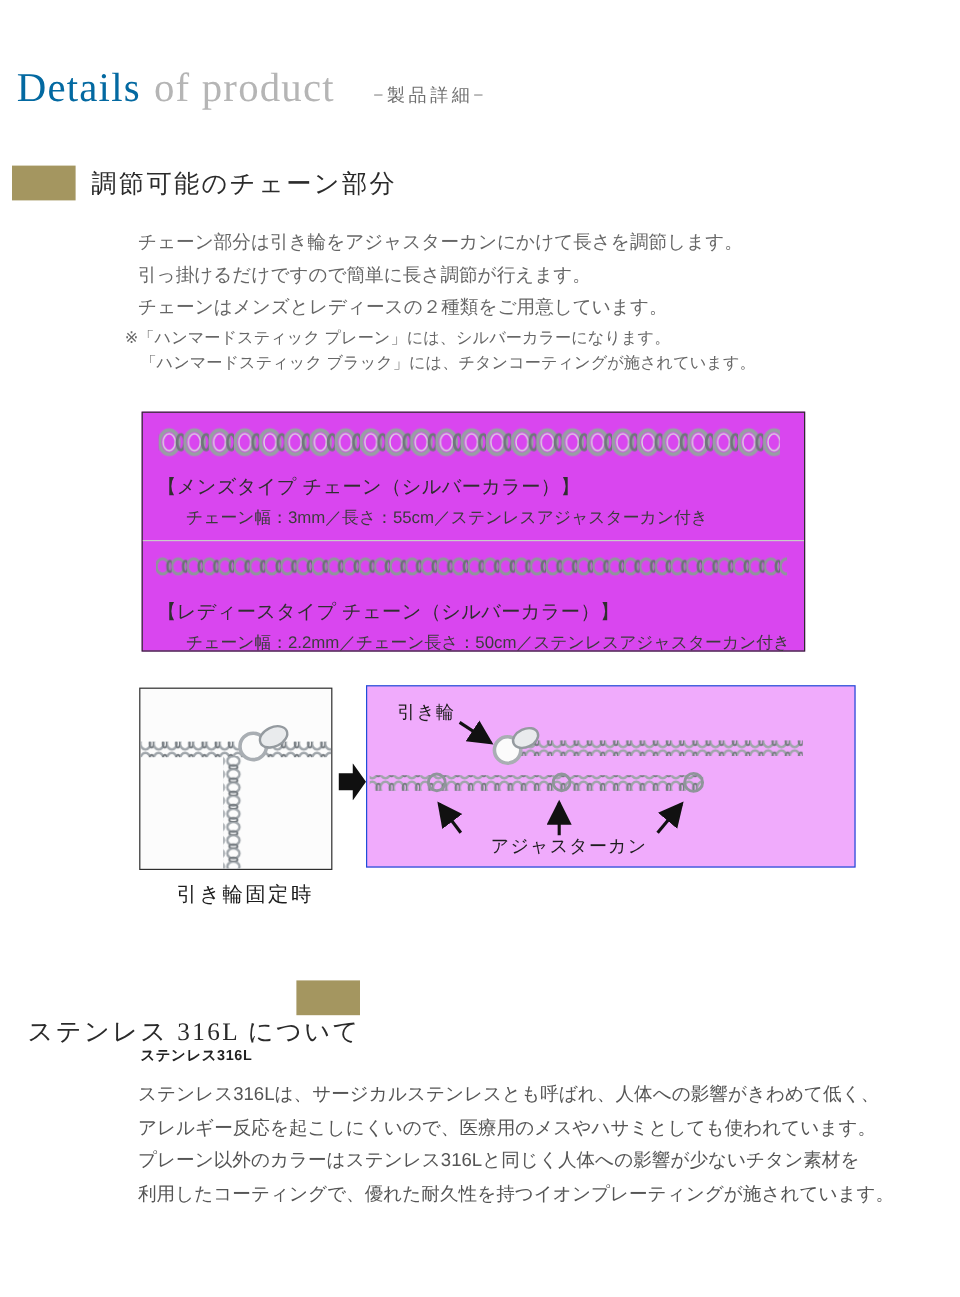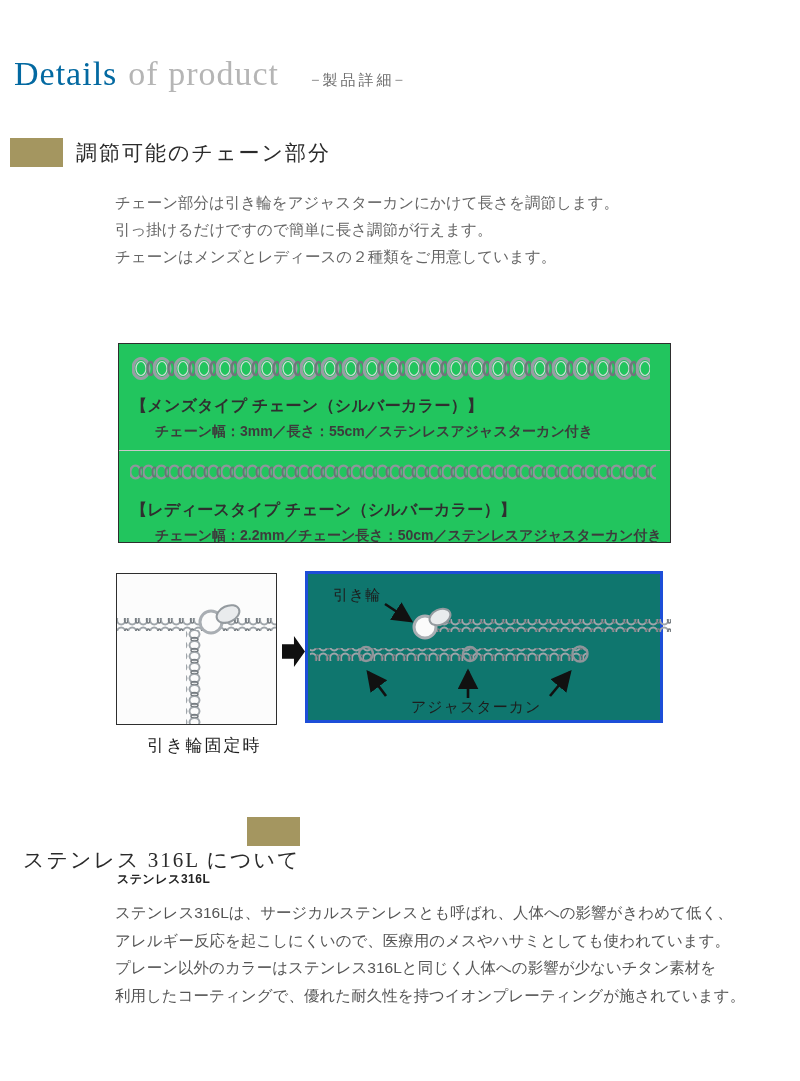--- a/index.html
+++ b/index.html
@@ -16,32 +16,32 @@
   .sec-head{position:absolute;display:flex;align-items:flex-end;}
   .gold-square{width:53px;height:29px;background:#a49660;flex:0 0 auto;}
   .sec-title{font-family:"Liberation Serif","DejaVu Serif",serif;font-size:21px;color:#2b2b2b;letter-spacing:2px;margin-left:13px;white-space:nowrap;}
   #sec1-head{left:10px;top:138px;}
   #sec2-head{left:10px;top:817px;flex-direction:column;}
   
   .intro{position:absolute;left:115px;top:189px;font-size:15.5px;line-height:27px;color:#666;white-space:nowrap;}
   .note{position:absolute;left:104px;top:271px;font-size:13.5px;line-height:21px;color:#666;white-space:nowrap;}
   .note .l2{padding-left:13px;}
   
-  .spec-box{position:absolute;left:118px;top:343px;width:553px;height:200px;border:1px solid #2e2e2e;background:#22c55e;box-sizing:border-box;font-weight:bold;}
+  .spec-box{position:absolute;left:118px;top:343px;width:553px;height:200px;border:1px solid #2e2e2e;background:#d946ef;box-sizing:border-box;}
   .spec-box svg{display:block;position:absolute;}
   .chain-m{left:13px;top:10px;}
   .chain-l{left:11px;top:119px;}
   .spec-title{position:absolute;left:12px;font-size:16px;color:#2f2f2f;white-space:nowrap;letter-spacing:0.3px;}
   .spec-line{position:absolute;left:36px;font-size:14px;color:#3c3c3c;white-space:nowrap;}
   #mens-title{top:52px;} #mens-spec{top:79px;}
   .divider{position:absolute;left:0;right:0;top:106px;border-top:1px solid #c9c9c9;}
   #ladies-title{top:156px;} #ladies-spec{top:183px;}
   
   .photo-left{position:absolute;left:116px;top:573px;width:161px;height:152px;border:1px solid #2e2e2e;box-sizing:border-box;background:#fcfcfc;}
-  .photo-right{position:absolute;left:305px;top:571px;width:358px;height:152px;border:3px solid #1d4ed8;box-sizing:border-box;background:#0f766e;}
+  .photo-right{position:absolute;left:305px;top:571px;width:408px;height:152px;border:1px solid #1d4ed8;box-sizing:border-box;background:#f0abfc;}
   .photo-left svg,.photo-right svg{display:block;}
   .big-arrow{position:absolute;left:282px;top:636px;width:23px;height:31px;background:#101010;
     clip-path:polygon(0 27%,52% 27%,52% 0,100% 50%,52% 100%,52% 73%,0 73%);}
   .diag-label{position:absolute;font-size:15px;color:#1d1d1d;letter-spacing:1px;white-space:nowrap;}
   #label-hikiwa{left:25px;top:12px;}
   #label-adjuster{left:103px;top:124px;}
   .caption{position:absolute;left:147px;top:734px;font-size:17px;color:#1d1d1d;letter-spacing:2px;white-space:nowrap;}
   
   .sub-heading{position:absolute;left:117px;top:871px;font-size:12px;font-weight:bold;color:#222;letter-spacing:0.5px;}
   .steel-body{position:absolute;left:115px;top:899px;font-size:15.5px;line-height:27.5px;color:#555;white-space:nowrap;}
@@ -82,20 +82,24 @@
     <span class="gold-square"></span>
     <span class="sec-title">調節可能のチェーン部分</span>
   </div>
 
   <div class="intro">
     <div>チェーン部分は引き輪をアジャスターカンにかけて長さを調節します。</div>
     <div>引っ掛けるだけですので簡単に長さ調節が行えます。</div>
     <div>チェーンはメンズとレディースの２種類をご用意しています。</div>
   </div>
 
+  <div class="note">
+    <div>※「ハンマードスティック プレーン」には、シルバーカラーになります。</div>
+    <div class="l2">「ハンマードスティック ブラック」には、チタンコーティングが施されています。</div>
+  </div>
 
   <div class="spec-box">
     <svg class="chain-m" width="518" height="29">
       <rect x="0" y="0" width="518" height="29" fill="url(#linkL)"></rect>
     </svg>
     <div class="spec-title" id="mens-title">【メンズタイプ チェーン（シルバーカラー）】</div>
     <div class="spec-line" id="mens-spec">チェーン幅：3mm／長さ：55cm／ステンレスアジャスターカン付き</div>
     <div class="divider"></div>
     <svg class="chain-l" width="526" height="18">
       <rect x="0" y="0" width="526" height="18" fill="url(#linkS)"></rect>

